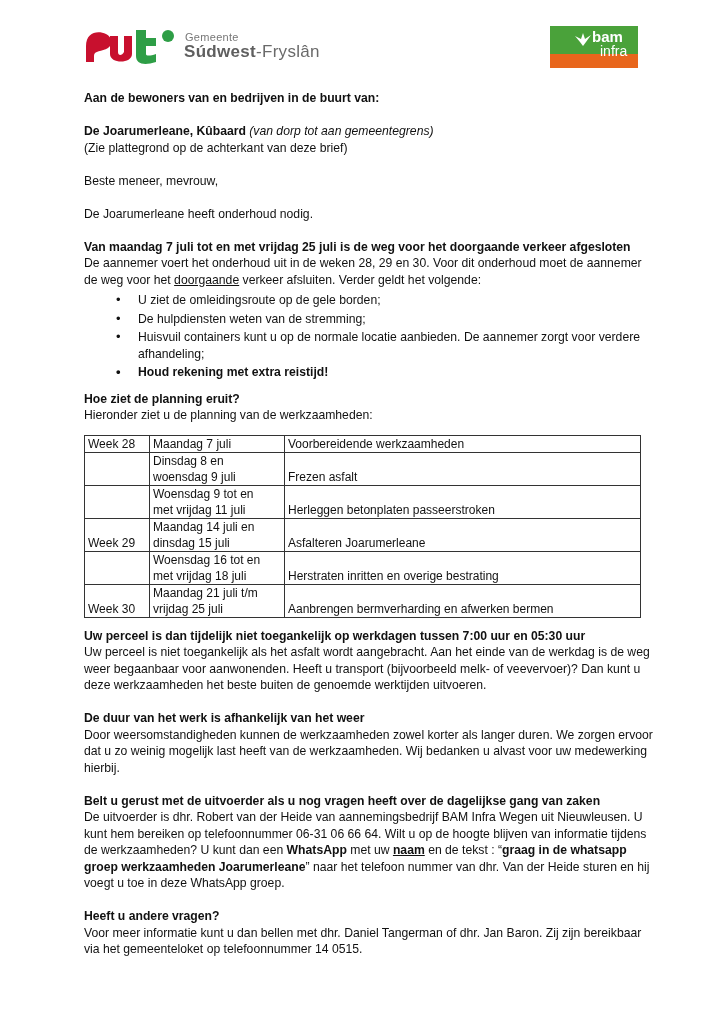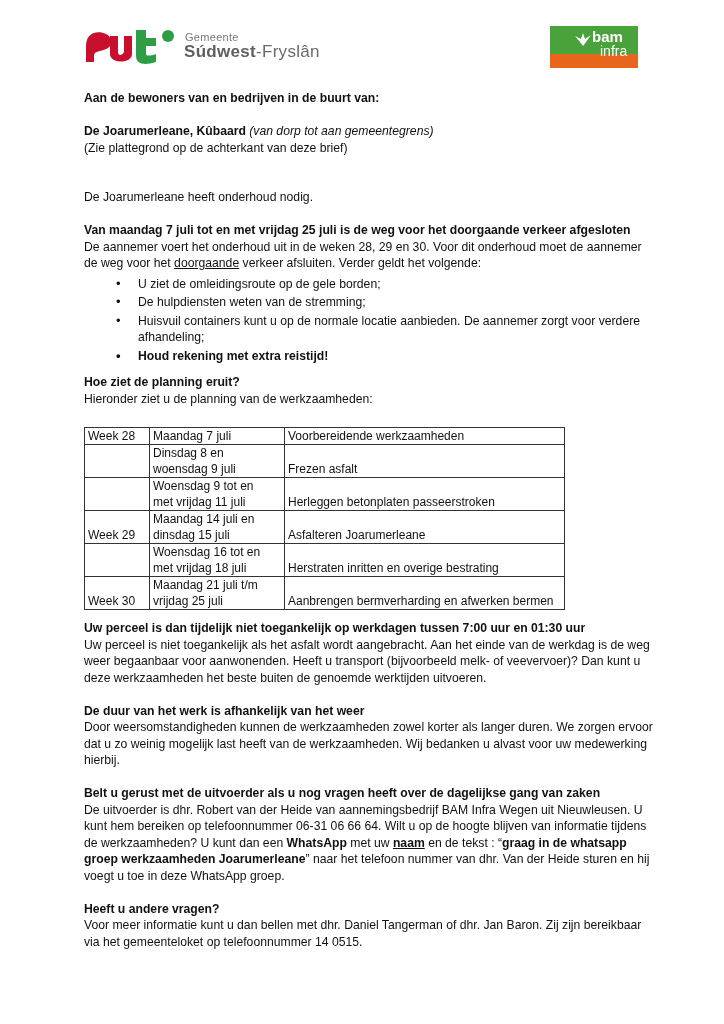--- a/index.html
+++ b/index.html
@@ -21,21 +21,21 @@
     .content { position: absolute; left: 84px; top: 90px; width: 570px; line-height: 16.5px; }
     p { margin: 0; }
     .b { font-weight: bold; }
     .gap { height: 16.5px; }
     .i { font-style: italic; }
     ul.bul { margin: 4px 0 0 0; padding: 0 0 0 42px; list-style: none; }
     ul.bul li { position: relative; margin: 0 0 2px 12px; }
     ul.bul li::before { content: "\2022"; position: absolute; left: -22px; top: 0; font-size: 13px; }
     .u { text-decoration: underline; }
 
-    table.plan { border-collapse: collapse; width: 481px; margin-top: 20px; font-size: 12px; }
+    table.plan { border-collapse: collapse; width: 557px; margin-top: 11px; font-size: 12px; }
     table.plan td { border: 1px solid #333; padding: 0 3px; vertical-align: bottom; line-height: 16px; }
     table.plan td.wk { width: 58px; }
     table.plan td.day { width: 128px; }
     .sec-title { margin-top: 10px; }
   </style>
 </head>
 <body>
 
 <div class="header">
   <div class="logo-muni">
@@ -58,20 +58,21 @@
     <span class="bam-sub">infra</span>
   </div>
 </div>
 
 <div class="content">
   <p class="b">Aan de bewoners van en bedrijven in de buurt van:</p>
   <div class="gap"></div>
   <p><span class="b">De Joarumerleane, Kûbaard</span><span class="i"> (van dorp tot aan gemeentegrens)</span></p>
   <p>(Zie plattegrond op de achterkant van deze brief)</p>
   <div class="gap"></div>
+  <p>Beste meneer, mevrouw,</p>
   <div class="gap"></div>
   <p>De Joarumerleane heeft onderhoud nodig.</p>
   <div class="gap"></div>
   <p class="b">Van maandag  7 juli tot en met vrijdag 25 juli is de weg voor het doorgaande verkeer afgesloten</p>
   <p><span>De aannemer voert het onderhoud uit in de weken 28, 29 en 30. Voor dit onderhoud moet de aannemer de weg voor het </span><span class="u">doorgaande</span><span> verkeer afsluiten. Verder geldt het volgende:</span></p>
   <ul class="bul">
     <li>U ziet de omleidingsroute op de gele borden;</li>
     <li>De hulpdiensten weten van de stremming;</li>
     <li>Huisvuil containers kunt u op de normale locatie aanbieden. De aannemer zorgt voor verdere afhandeling;</li>
     <li class="b">Houd rekening met extra reistijd!</li>
@@ -120,21 +121,21 @@
       <tr>
         <td class="wk">Week 30</td>
         <td class="day">
             <div>Maandag 21 juli t/m</div>
             <div>vrijdag 25 juli</div>
           </td>
         <td>Aanbrengen bermverharding en afwerken bermen</td>
       </tr>
     </tbody>
   </table>
-  <p class="b sec-title">Uw perceel is dan tijdelijk niet toegankelijk op werkdagen tussen 7:00 uur en 01:30 uur</p>
+  <p class="b sec-title">Uw perceel is dan tijdelijk niet toegankelijk op werkdagen tussen 7:00 uur en 05:30 uur</p>
   <p>Uw perceel is niet toegankelijk als het asfalt wordt aangebracht. Aan het einde van de werkdag is de weg weer begaanbaar voor aanwonenden. Heeft u transport (bijvoorbeeld melk- of veevervoer)? Dan kunt u deze werkzaamheden het beste buiten de genoemde werktijden uitvoeren.</p>
   <div class="gap"></div>
   <p class="b">De duur van het werk is afhankelijk van het weer</p>
   <p>Door weersomstandigheden kunnen de werkzaamheden zowel korter als langer duren. We zorgen ervoor dat u zo weinig mogelijk last heeft van de werkzaamheden. Wij bedanken u alvast voor uw medewerking hierbij.</p>
   <div class="gap"></div>
   <p class="b">Belt u gerust met de uitvoerder als u nog vragen heeft over de dagelijkse gang van zaken</p>
   <p><span>De uitvoerder is dhr. Robert van der Heide van aannemingsbedrijf BAM Infra Wegen uit Nieuwleusen. U kunt hem bereiken op telefoonnummer 06-31 06 66 64. Wilt u op de hoogte blijven van informatie tijdens de werkzaamheden? U kunt dan een </span><span class="b">WhatsApp</span><span> met uw </span><span class="b u">naam</span><span> en de tekst : “</span><span class="b">graag in de whatsapp groep werkzaamheden Joarumerleane</span><span>” naar het telefoon nummer van dhr. Van der Heide sturen en hij voegt u toe in deze WhatsApp groep.</span></p>
   <div class="gap"></div>
   <p class="b">Heeft u andere vragen?</p>
   <p>Voor meer informatie kunt u dan bellen met dhr. Daniel Tangerman of dhr. Jan Baron. Zij zijn bereikbaar via het gemeenteloket op telefoonnummer 14 0515.</p>

